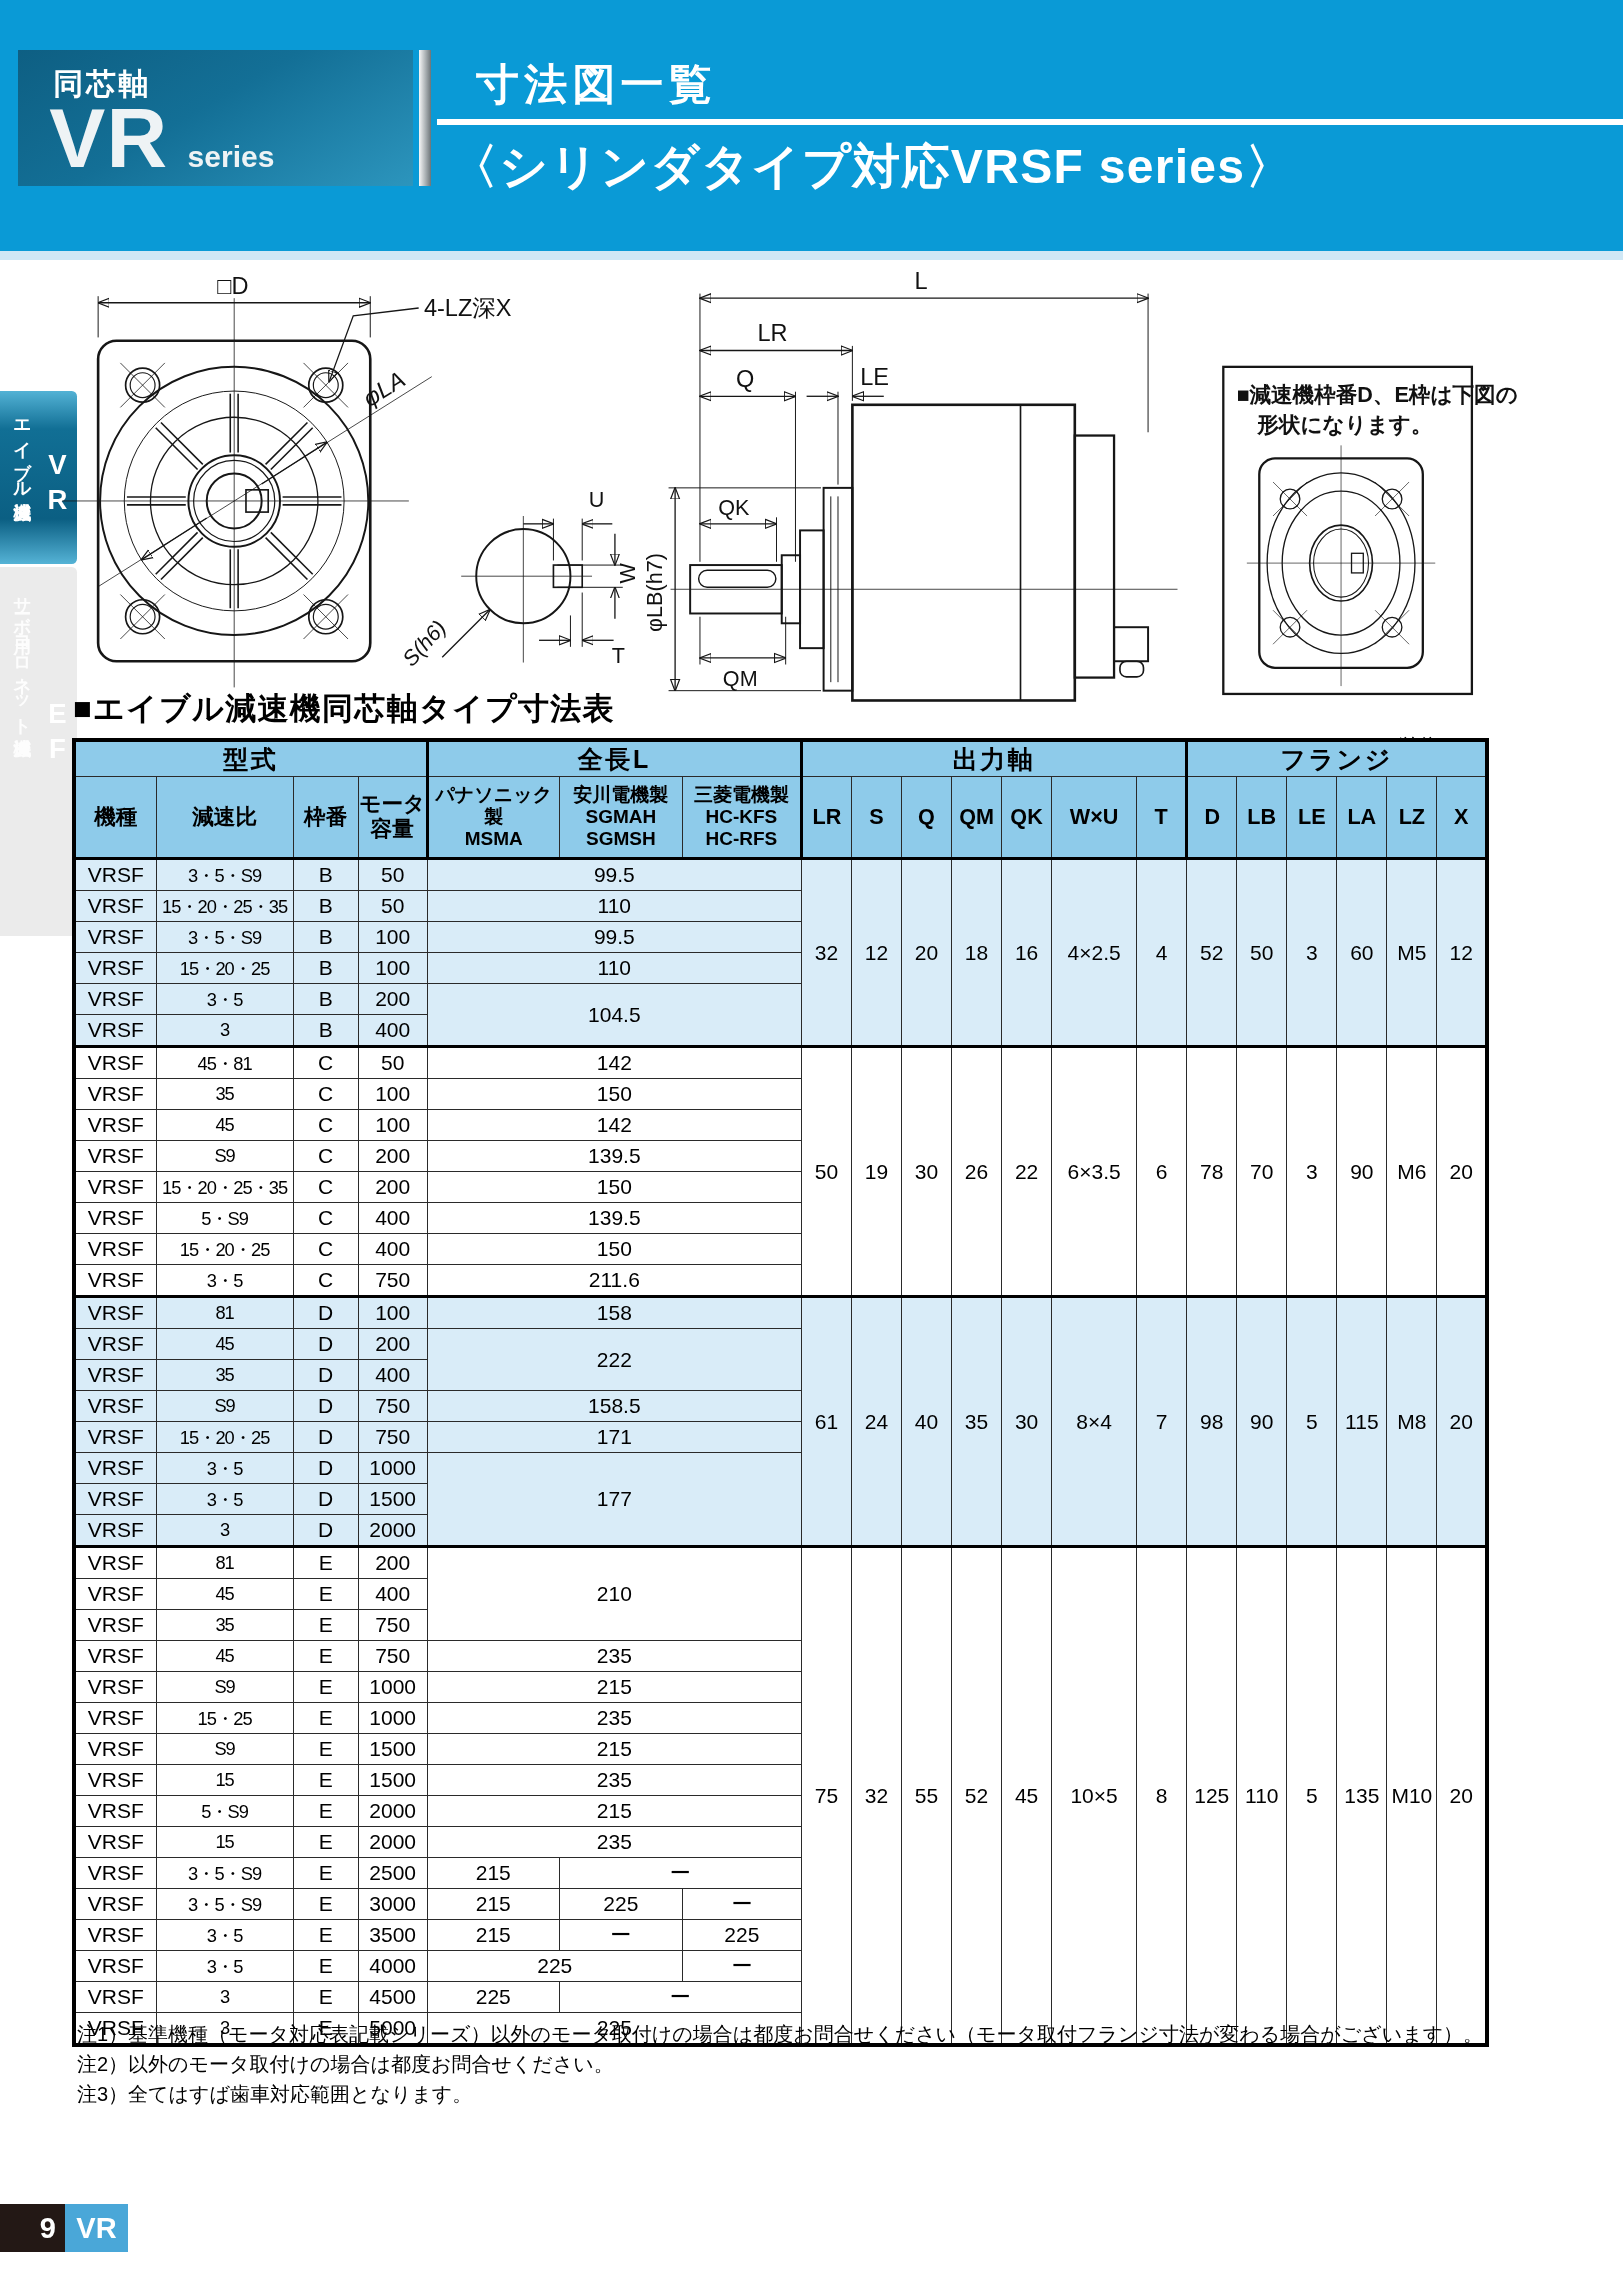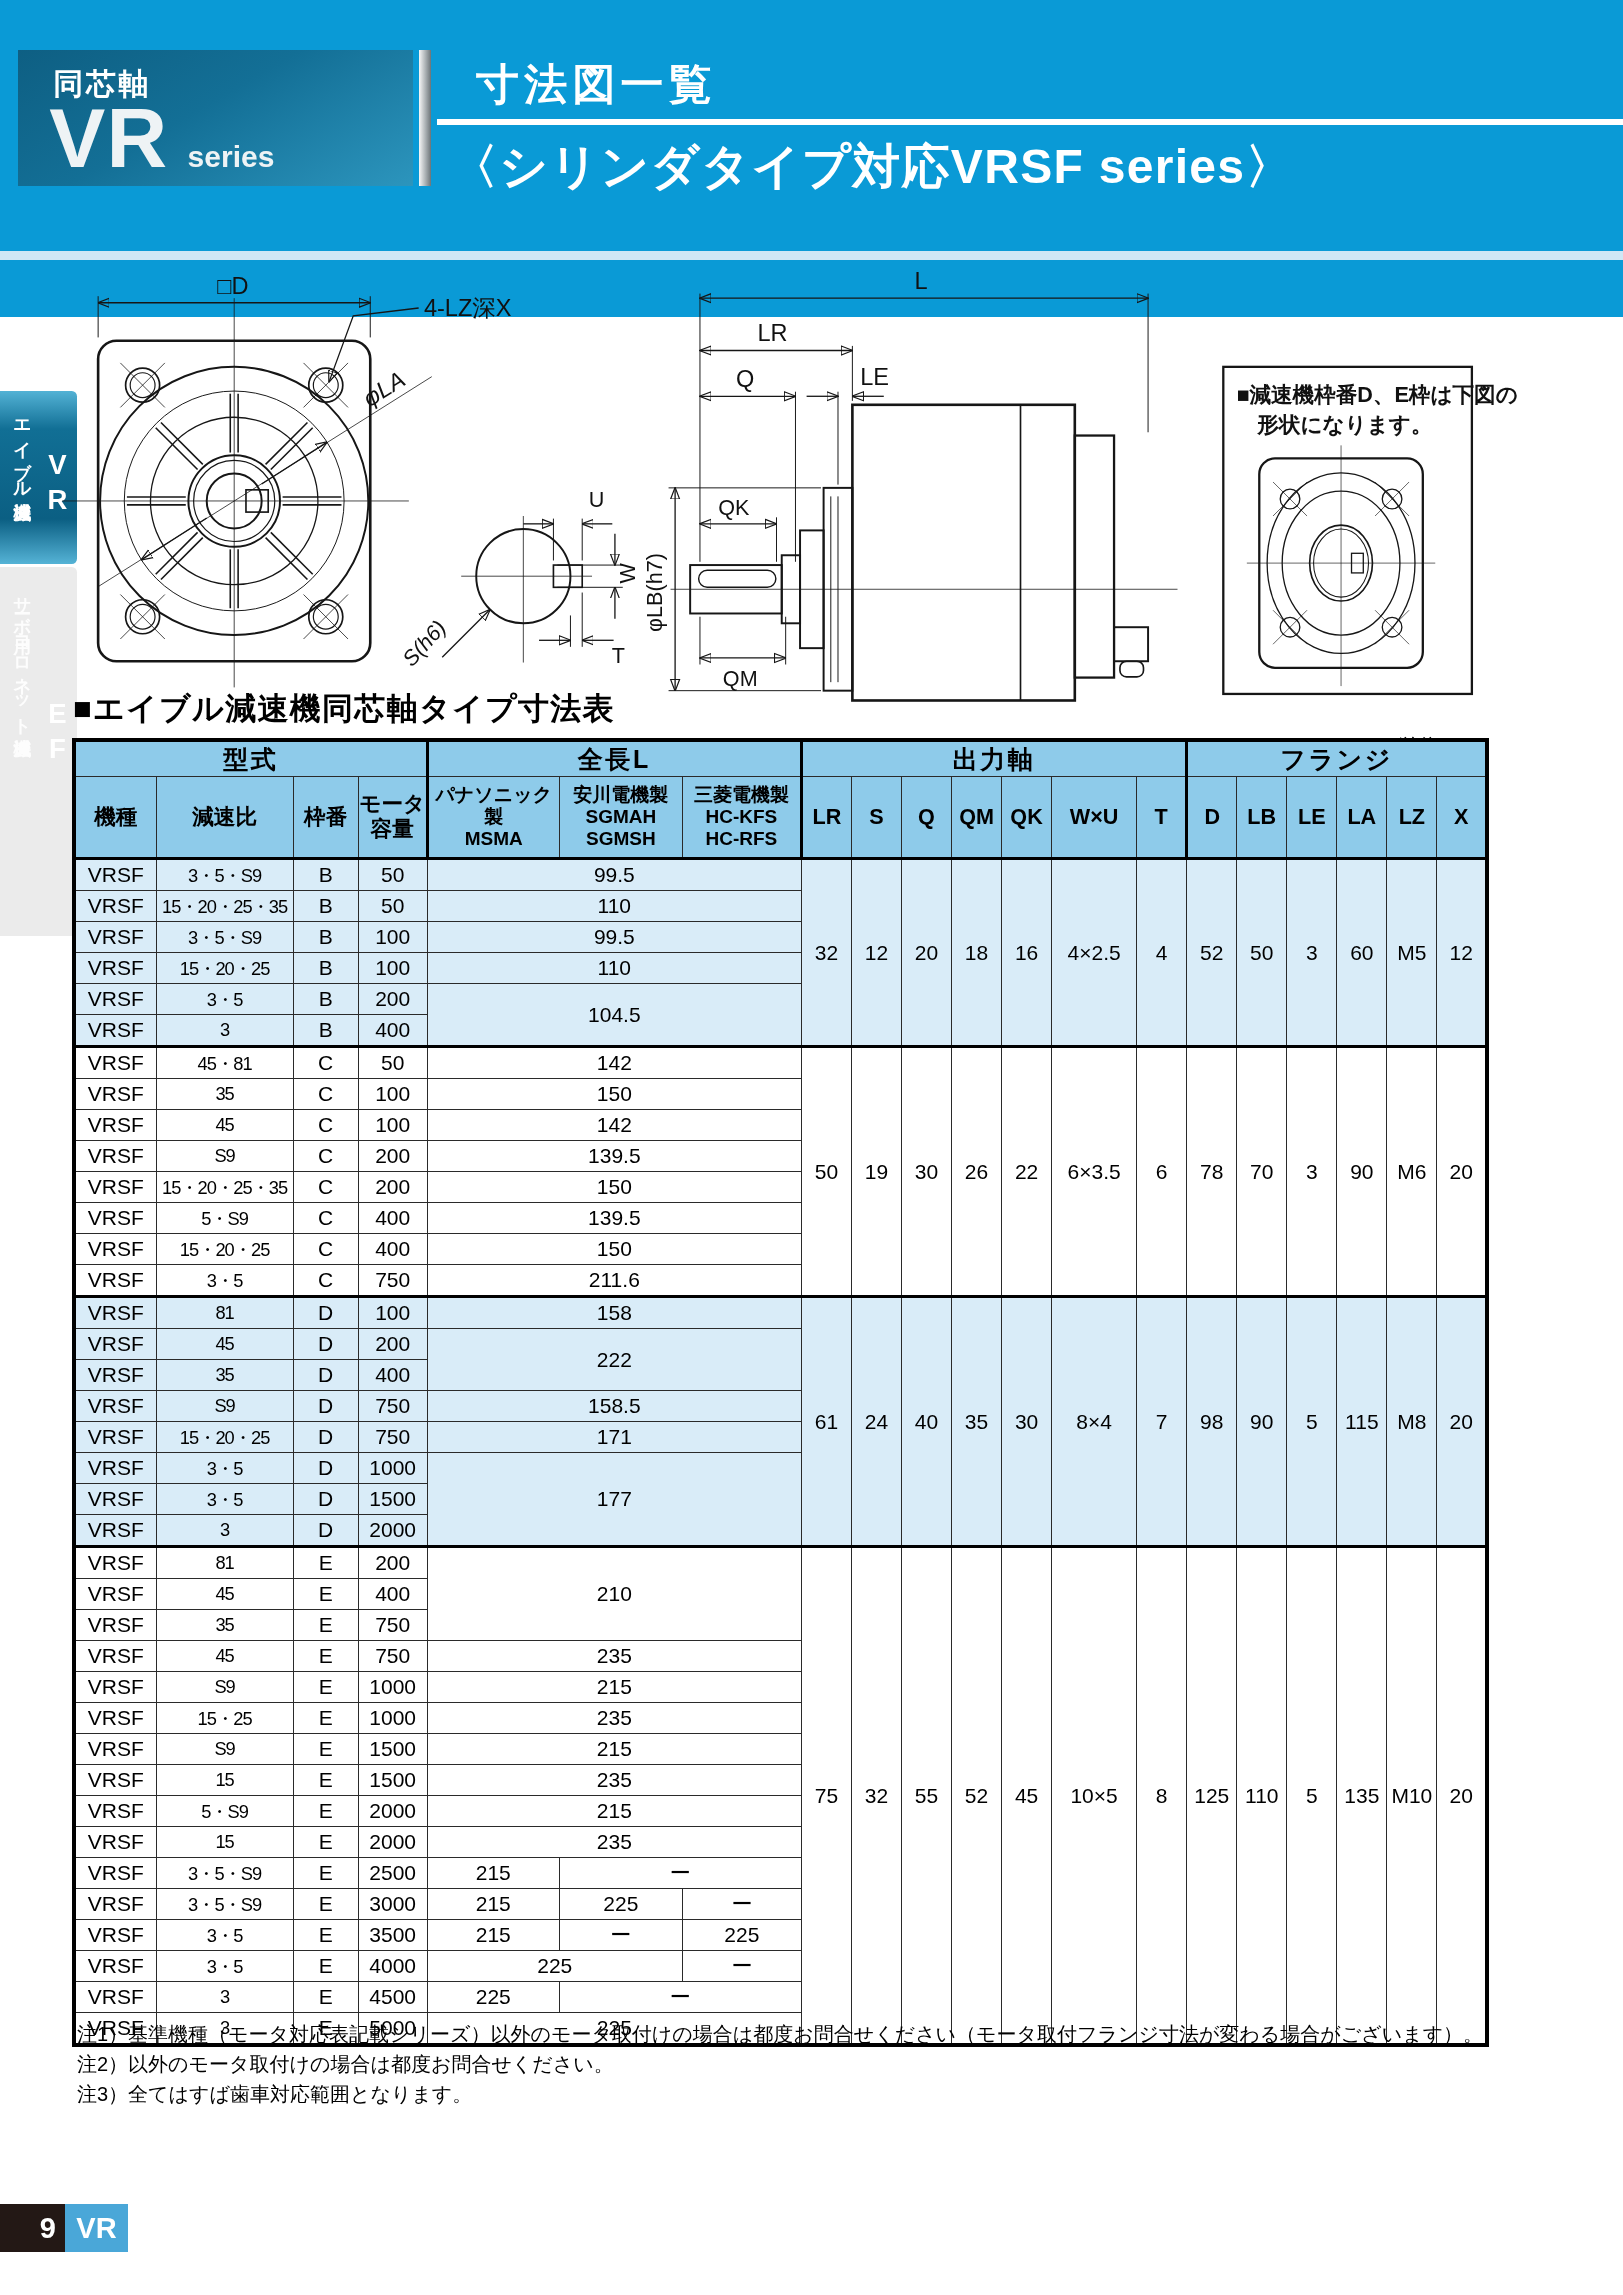--- a/index.html
+++ b/index.html
@@ -1,20 +1,20 @@
 <!DOCTYPE html>
 <html style="font-size:10.5px"><head>
 <meta charset="utf-8">
 <style>
   html,body{margin:0;padding:0;}
   body{width:1623px;height:2295px;position:relative;background:#ffffff;
        font-family:"Liberation Sans",sans-serif;overflow:hidden;}
 
   
-  .banner{position:absolute;left:0;top:0;width:1623px;height:317px;background:#0a9ad6;}
+  .banner{position:absolute;left:0;top:0;width:1623px;height:251px;background:#0a9ad6;}
   .banner-strip{position:absolute;left:0;top:251px;width:1623px;height:9.2px;background:#cfe7f5;}
   .series-box{position:absolute;left:18.3px;top:50px;width:395px;height:136px;
               background:linear-gradient(150deg,#0e5f83 0%,#136f96 45%,#2c95bd 100%);}
   .series-tag{position:absolute;left:35px;top:14.4px;font-size:30px;font-weight:bold;color:#fff;letter-spacing:2.6px;}
   .series-row{position:absolute;left:31px;bottom:6.5px;display:flex;align-items:baseline;}
   .series-name{font-size:84px;line-height:1;font-weight:bold;color:#eef3f5;letter-spacing:1.3px;}
   .series-suffix{font-size:30px;font-weight:bold;color:#eef3f5;margin-left:19px;}
   .silver-bar{position:absolute;left:419px;top:50px;width:11.8px;height:136px;
               background:linear-gradient(90deg,#f7f7f7 0%,#aab0b3 55%,#6d7478 100%);}
   .banner-title{position:absolute;left:476px;top:56px;font-size:43px;font-weight:bold;color:#fff;letter-spacing:5.2px;}

